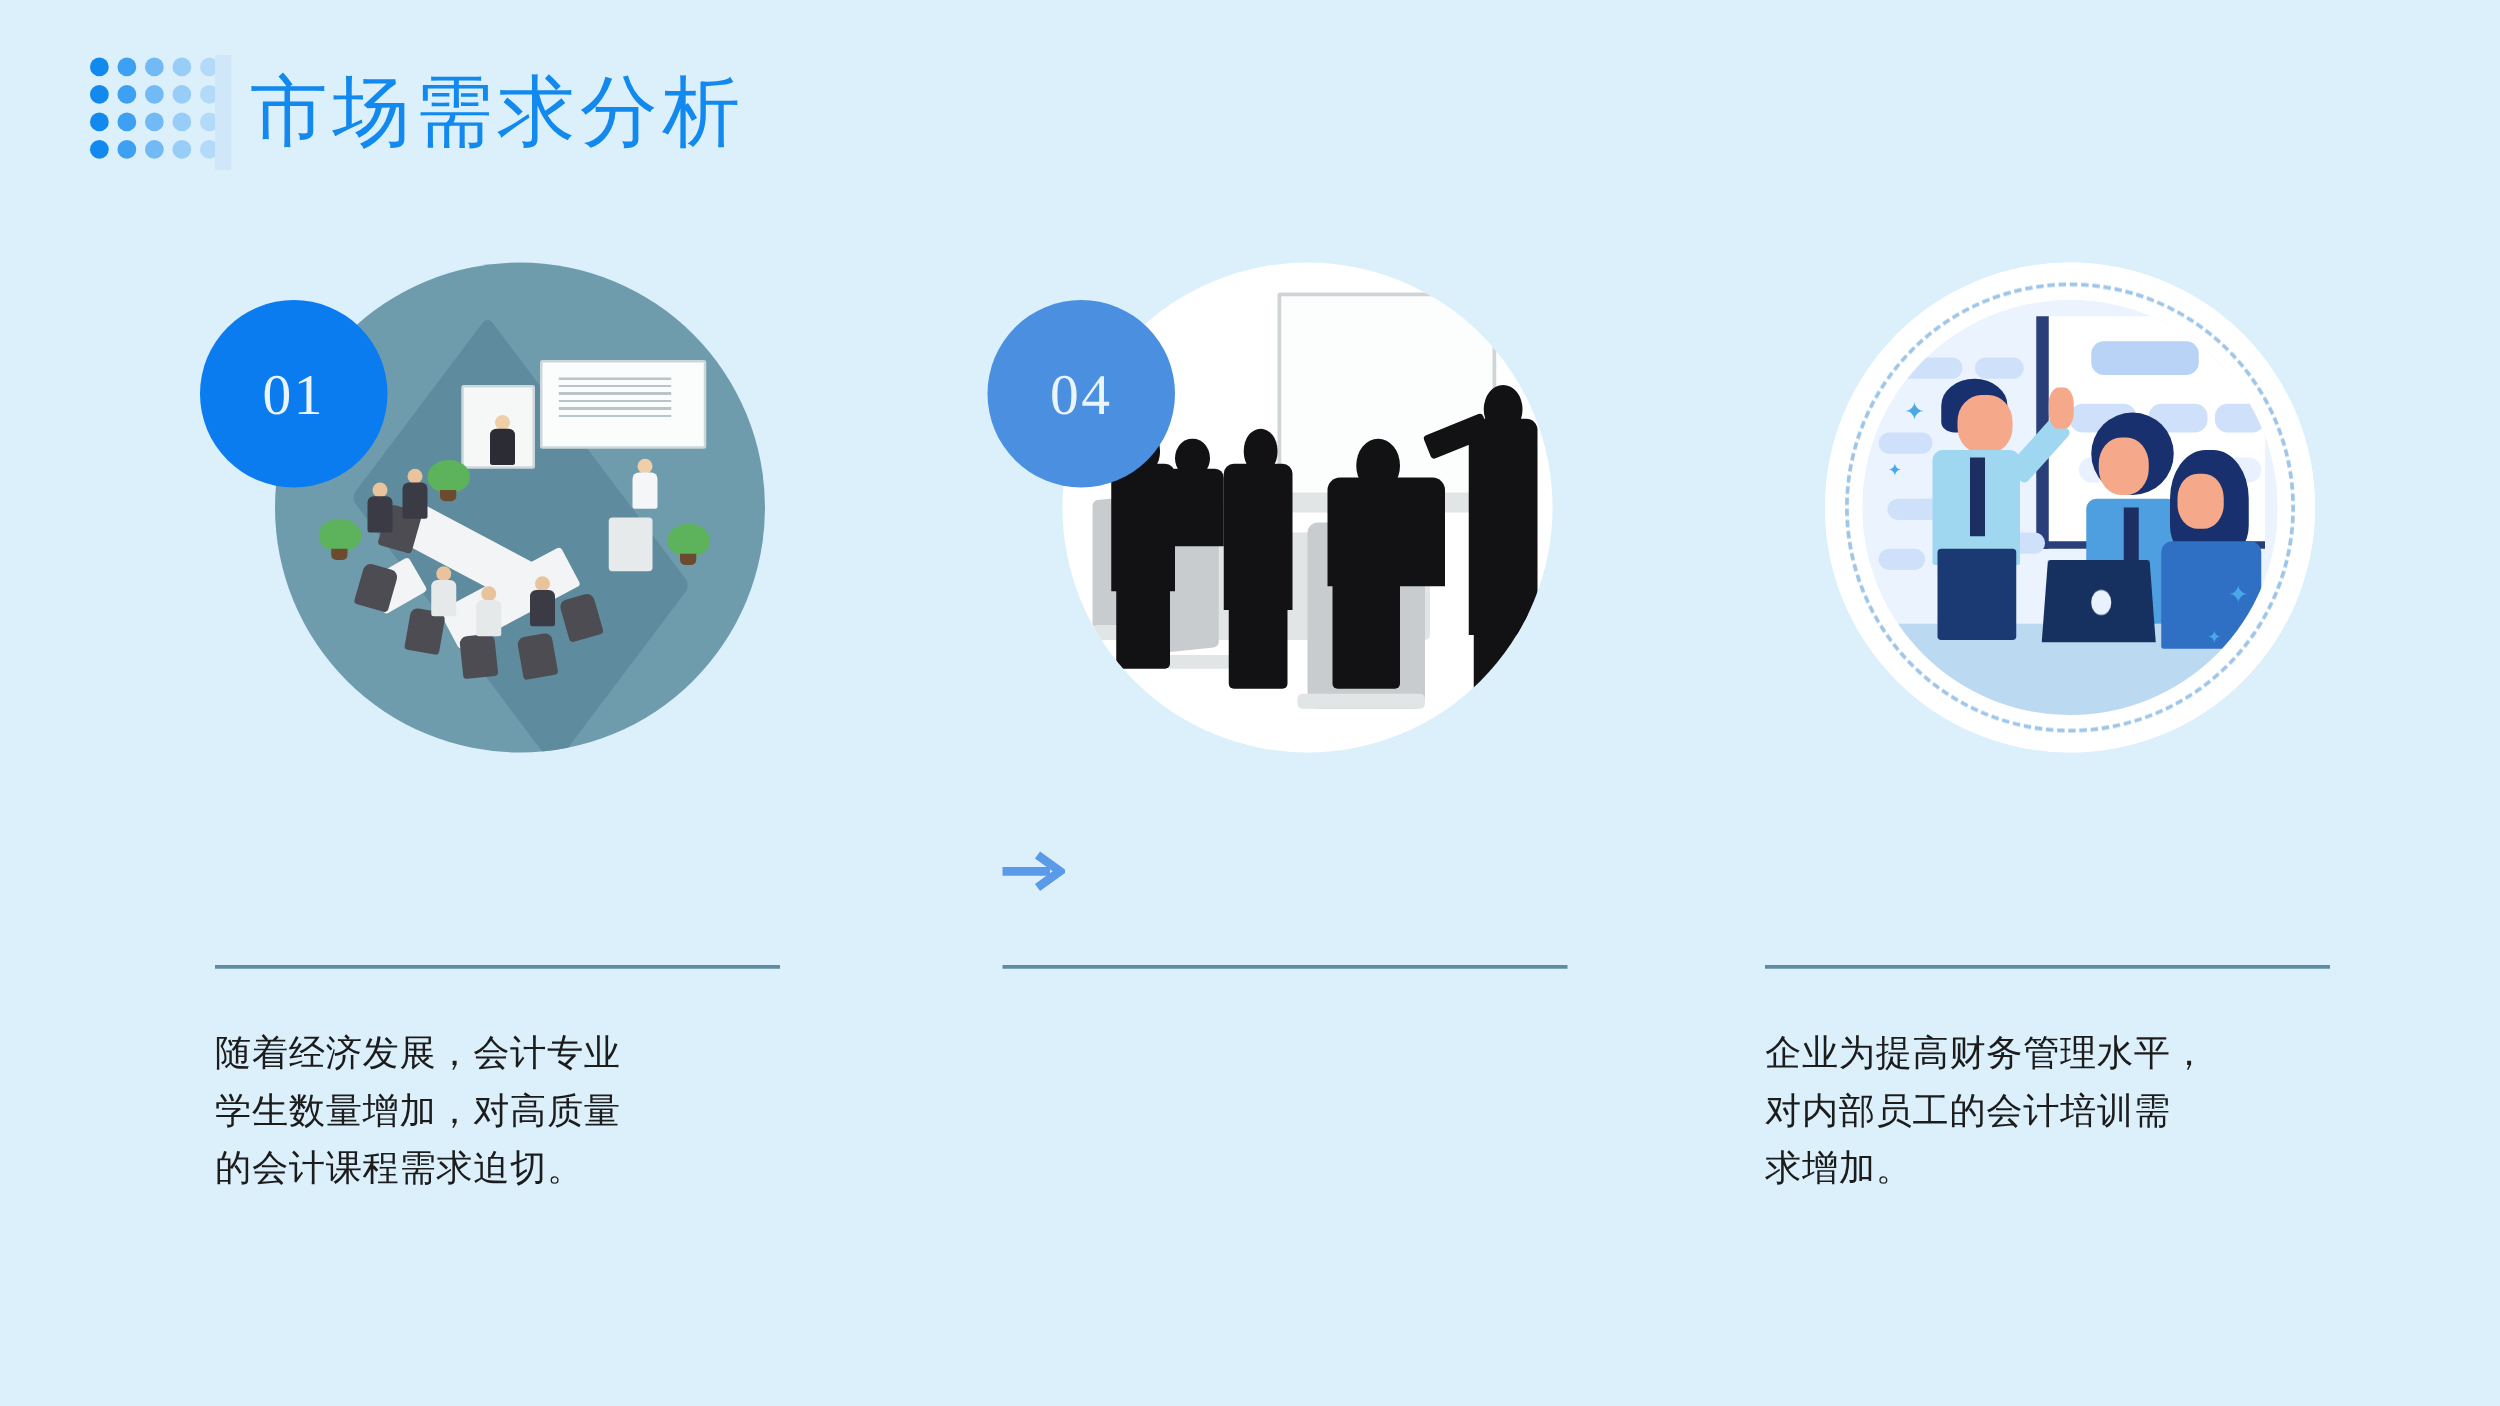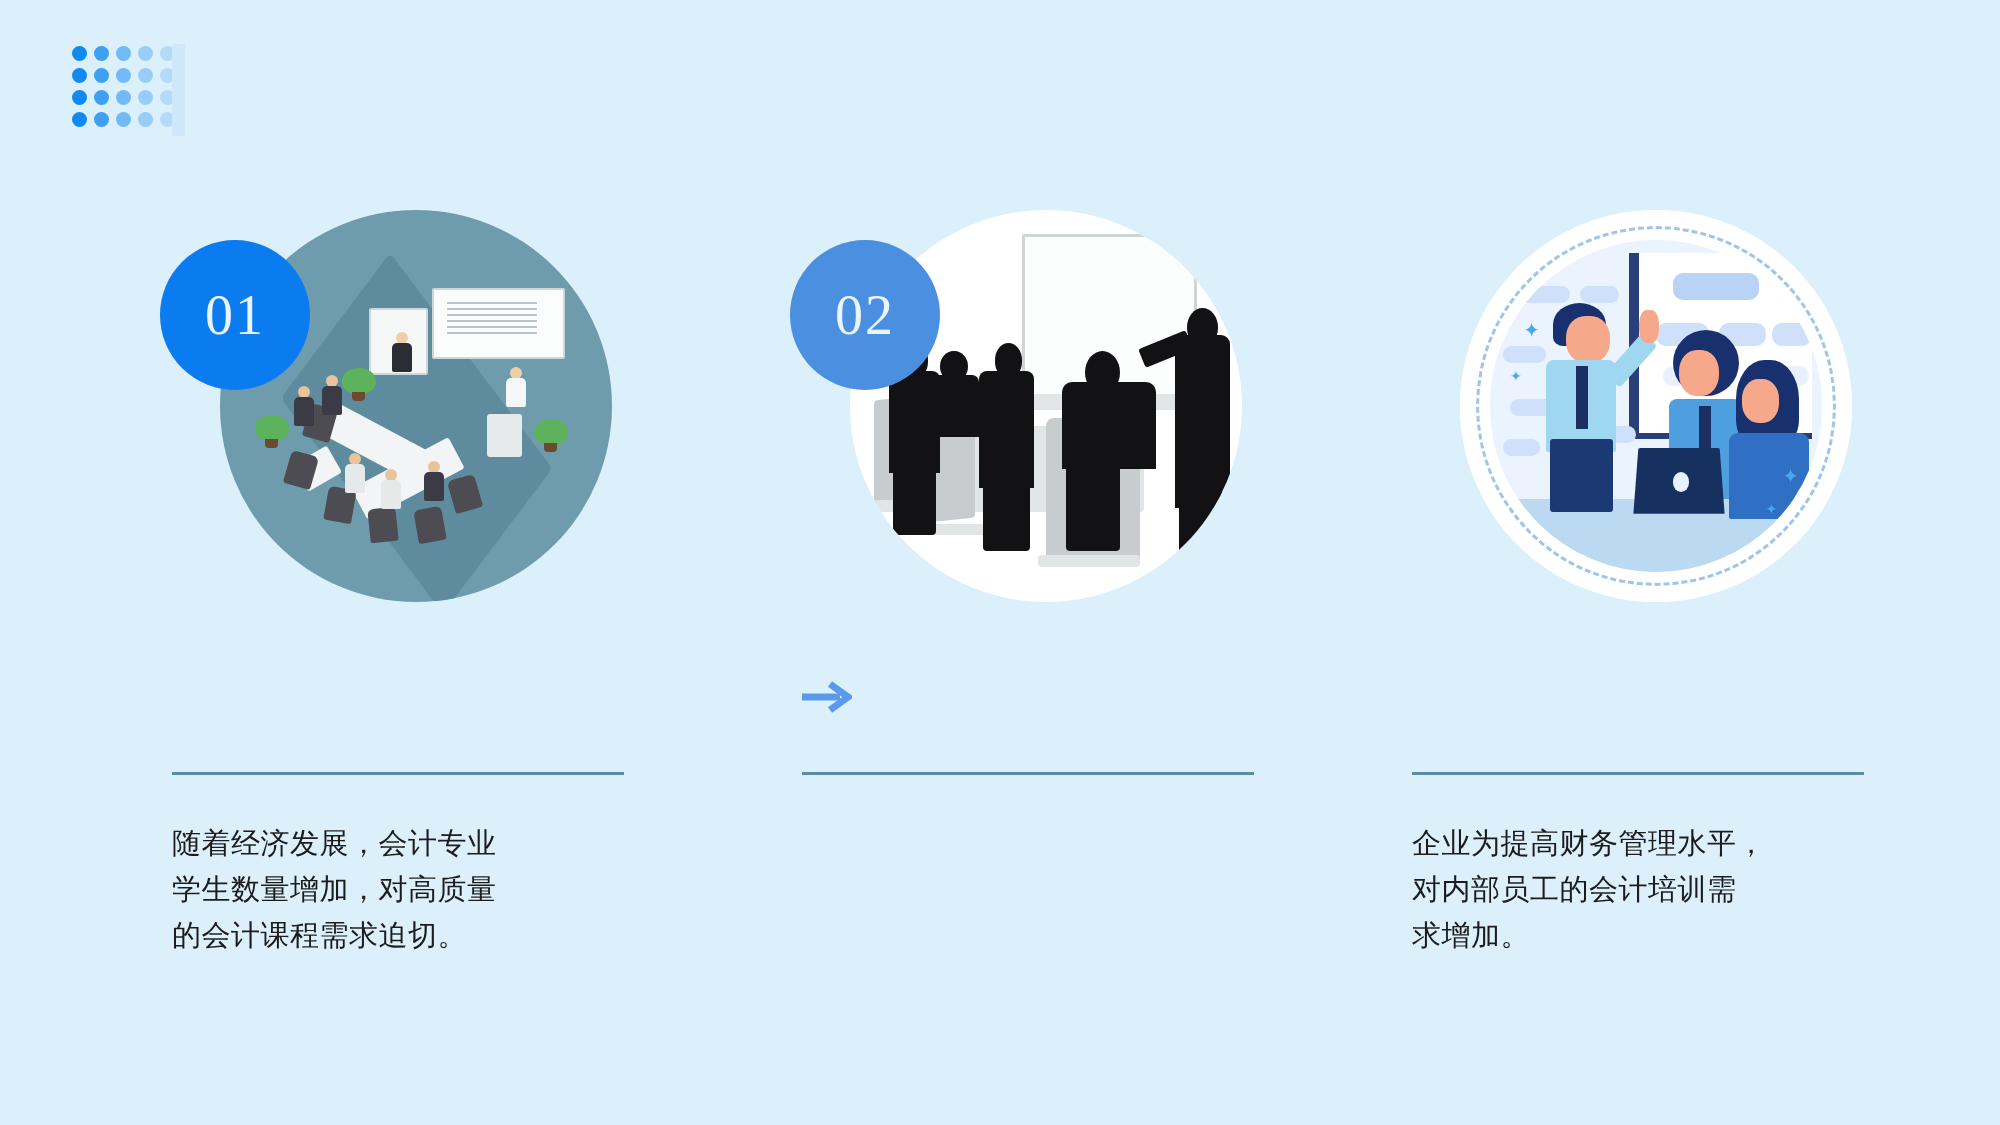--- a/index.html
+++ b/index.html
@@ -71,21 +71,21 @@
     width:calc(100% - 60px);height:calc(100% - 60px);
     border-radius:50%;overflow:hidden;background:#eaf4fd;
   }
 
   .badge{
     position:absolute;left:0;top:30px;
     width:150px;height:150px;border-radius:50%;
     display:flex;align-items:center;justify-content:center;
     z-index:8;
     font-family:"Liberation Serif","DejaVu Serif",serif;
-    font-size:56px;color:#e9f4fb;letter-spacing:2px;
+    font-size:46px;color:#e9f4fb;letter-spacing:2px;
   }
 
   .headline-row{
     position:absolute;left:10px;top:470px;
     display:flex;align-items:center;gap:44px;
   }
   .headline{
     font-family:"Liberation Serif","DejaVu Serif",serif;
     font-size:40px;color:#1189ee;letter-spacing:2px;white-space:nowrap;
   }
@@ -183,20 +183,21 @@
         <span class="c3"></span>
         <span class="c4"></span>
         <span class="c5"></span>
       <span class="c1"></span>
         <span class="c2"></span>
         <span class="c3"></span>
         <span class="c4"></span>
         <span class="c5"></span>
     </div>
     <div class="title-bar"></div>
+    <div class="slide-title">市场需求分析</div>
   </div>
 
   <div class="cards">
 
     <div class="card c0">
       <div class="media">
         <div class="img-circle teal">
           <div class="iso-floor"></div>
           <div class="board" style="left:54%;top:20%;width:33%;height:17%;">
             <div class="lines"></div>
@@ -288,21 +289,21 @@
           <div class="sil" style="left:34%;top:66%;width:12%;height:21%;border-radius:4px;"></div>
           <div class="sil-head" style="left:60%;top:36%;width:9%;height:11%;"></div>
           <div class="sil" style="left:54%;top:44%;width:24%;height:22%;border-radius:10px 10px 0 0;"></div>
           <div class="sil" style="left:55%;top:63%;width:14%;height:24%;border-radius:4px;"></div>
           <div class="sil-head" style="left:86%;top:25%;width:8%;height:10%;"></div>
           <div class="sil" style="left:83%;top:32%;width:14%;height:44%;border-radius:9px 9px 0 0;"></div>
           <div class="sil" style="left:84%;top:72%;width:12%;height:20%;"></div>
           <div class="sil" style="left:74%;top:33%;width:13%;height:5%;transform:rotate(-22deg);border-radius:3px;"></div>
         </div>
         <div class="badge" style="background:#4a8fe0;">
-          <span>02</span>
+          <span>04</span>
         </div>
       </div>
 
       <div class="headline-row">
         <svg class="arrow" width="52" height="34" viewBox="0 0 52 34">
           <path d="M2 17 H40" stroke="#5b9ae8" stroke-width="7" fill="none"></path>
           <path d="M30 4 L48 17 L30 30" stroke="#5b9ae8" stroke-width="7" fill="none" stroke-linejoin="miter"></path>
         </svg>
       </div>
 

